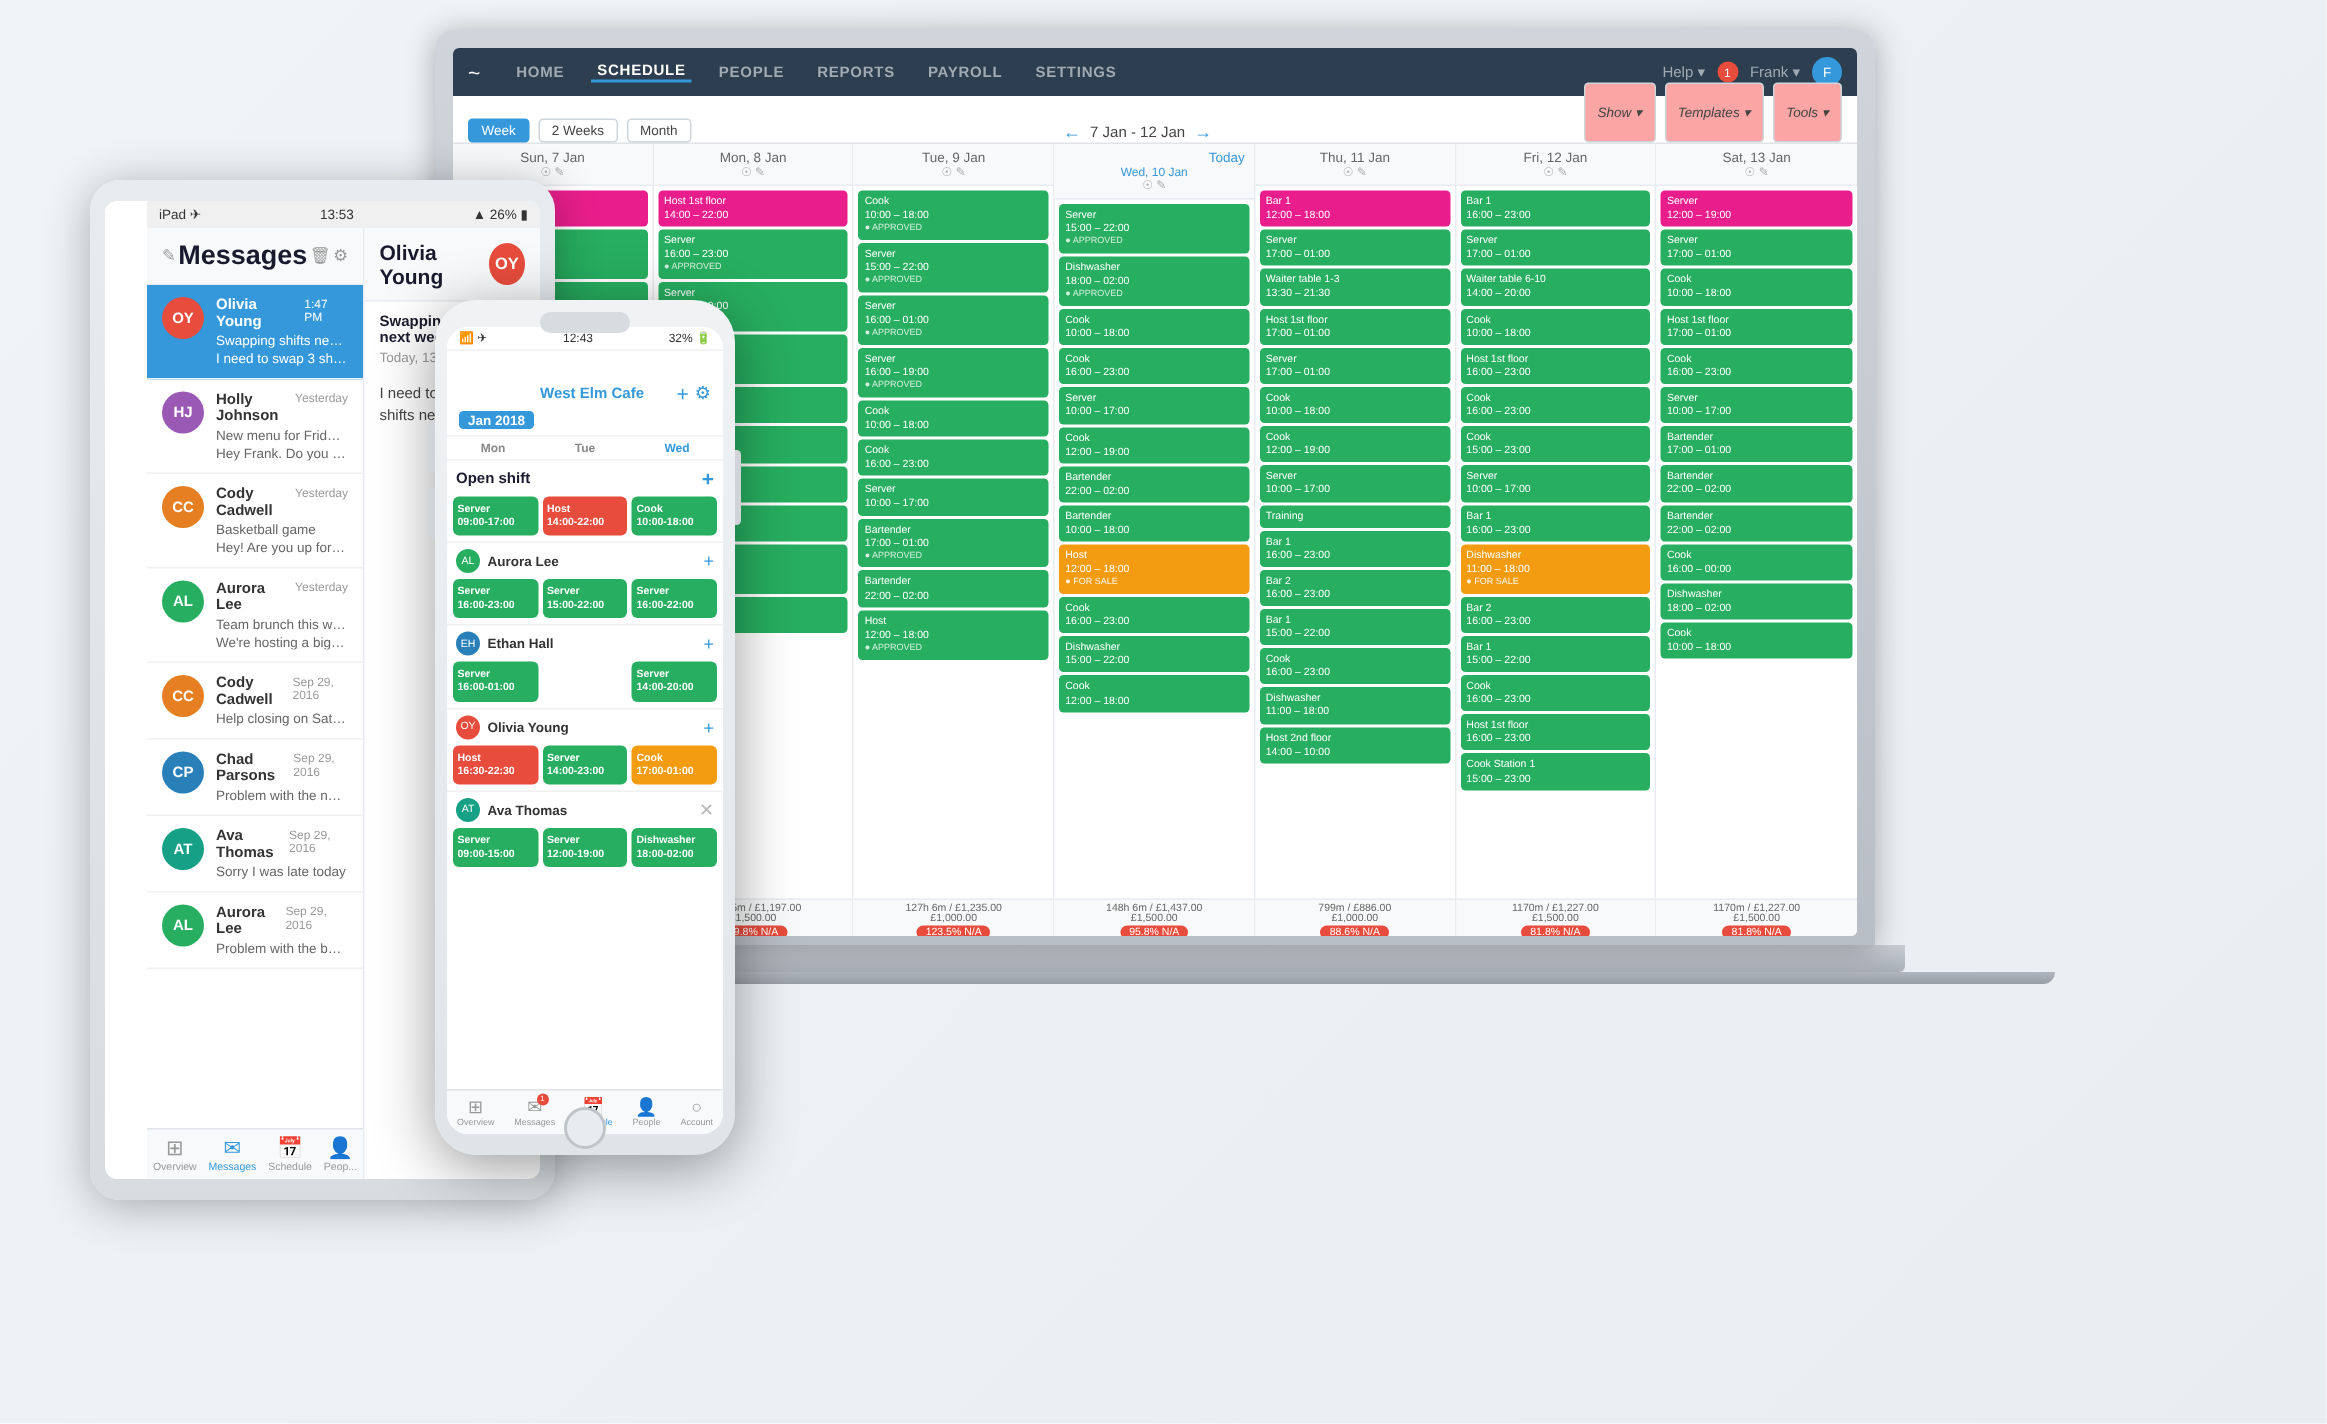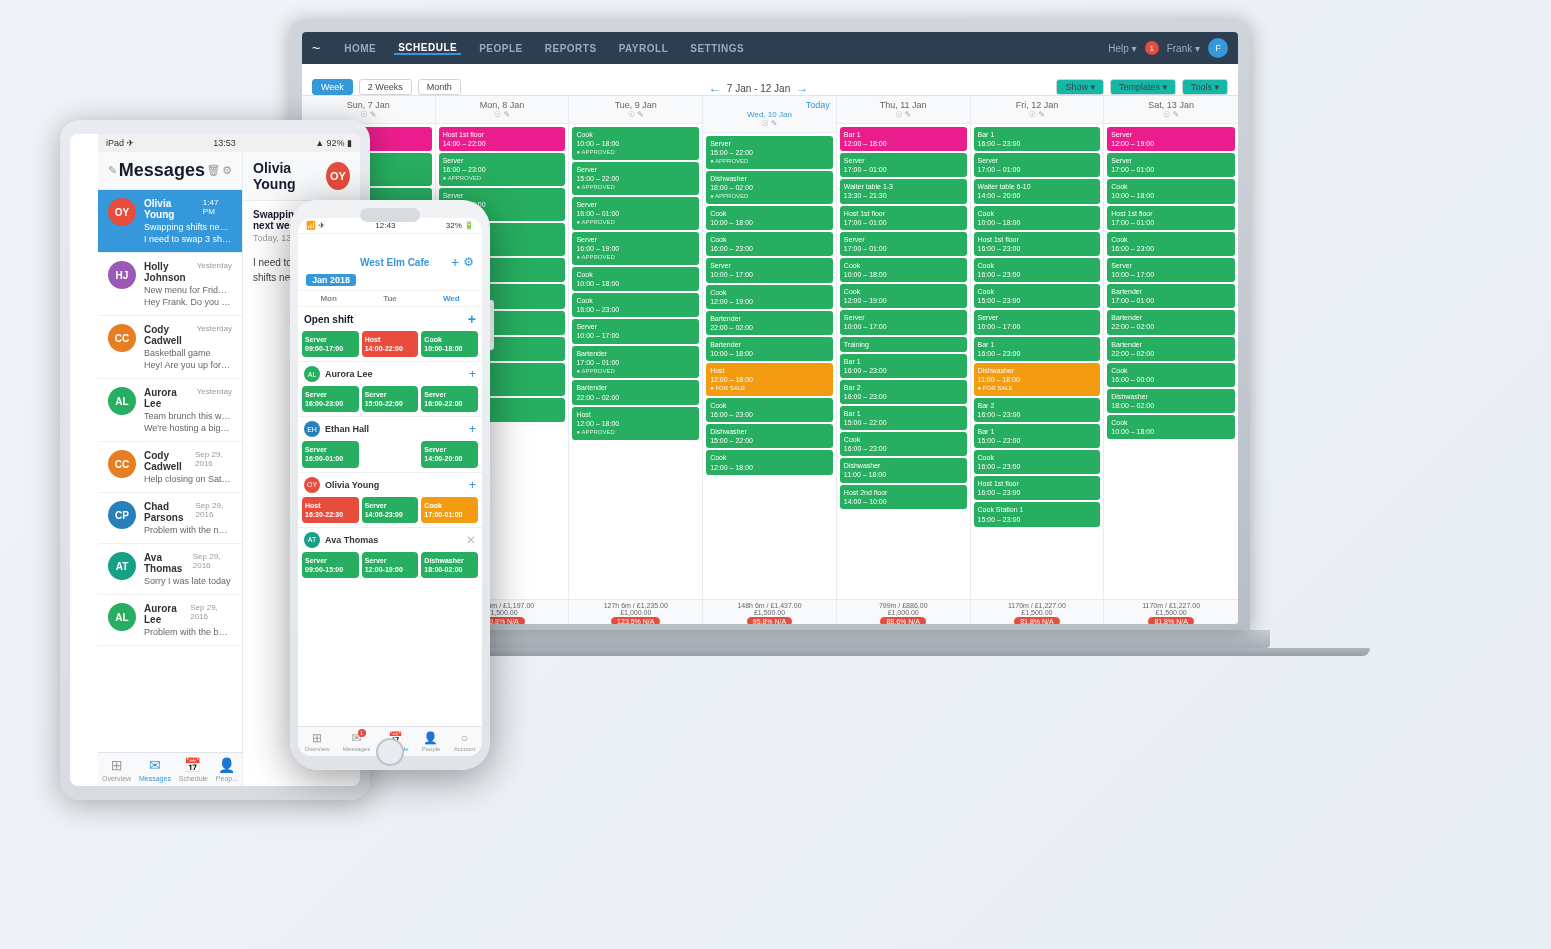--- a/index.html
+++ b/index.html
@@ -139,25 +139,26 @@
       cursor: pointer;
     }
     .toolbar-right {
       margin-left: auto;
       display: flex;
       gap: 6px;
     }
     .tool-btn {
       border: 1px solid #d0d5db;
       border-radius: 3px;
-      padding: 2px 8px;
+      padding: 14px 8px;
       font-size: 9px;
       color: #444;
       cursor: pointer;
-      background: #14b8a6;
+      background: #fca5a5;
+      font-style: italic;
     }
 
     
     .sched-grid {
       display: grid;
       grid-template-columns: repeat(7, 1fr);
       height: calc(100% - 60px);
       overflow: hidden;
     }
     .day-col {
@@ -824,21 +825,21 @@
 </div>
 
 <div class="tablet">
   <div class="tablet-body">
     <div class="tablet-btn"></div>
     <div class="tablet-screen" style="display:flex;flex-direction:column;height:100%;">
 
       <div class="tablet-status">
         <span>iPad ✈</span>
         <span>13:53</span>
-        <span>▲ 92% ▮</span>
+        <span>▲ 26% ▮</span>
       </div>
 
       <div style="display:flex;flex:1;overflow:hidden;">
 
         <div style="width:145px;border-right:1px solid #e8ecf0;display:flex;flex-direction:column;">
           <div class="msg-header">
             <span style="font-size:11px;color:#999;">✎</span>
             <span class="msg-title">Messages</span>
             <span style="font-size:11px;color:#999;">🗑</span>
             <span style="font-size:11px;color:#999;">⚙</span>

